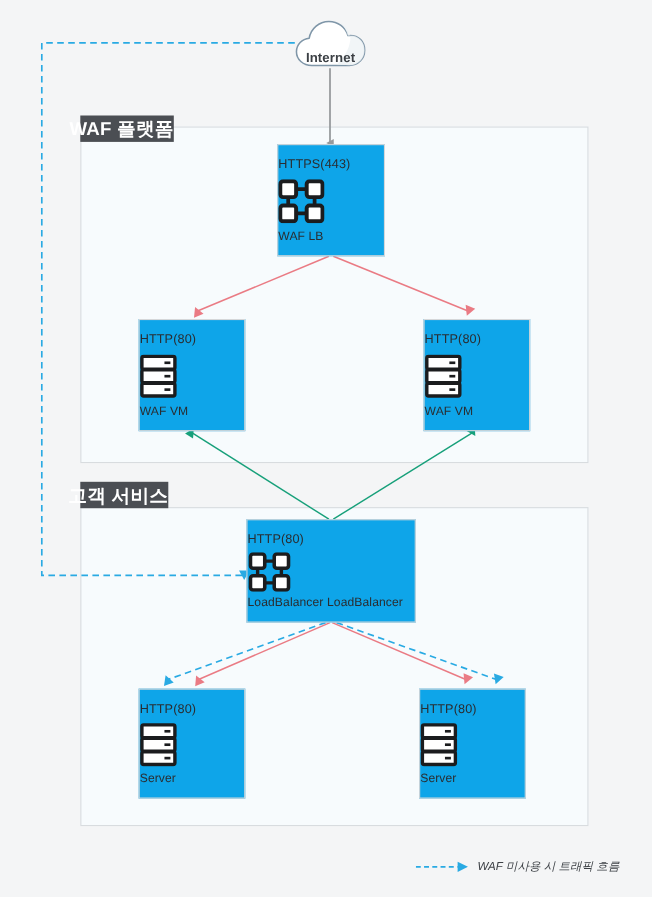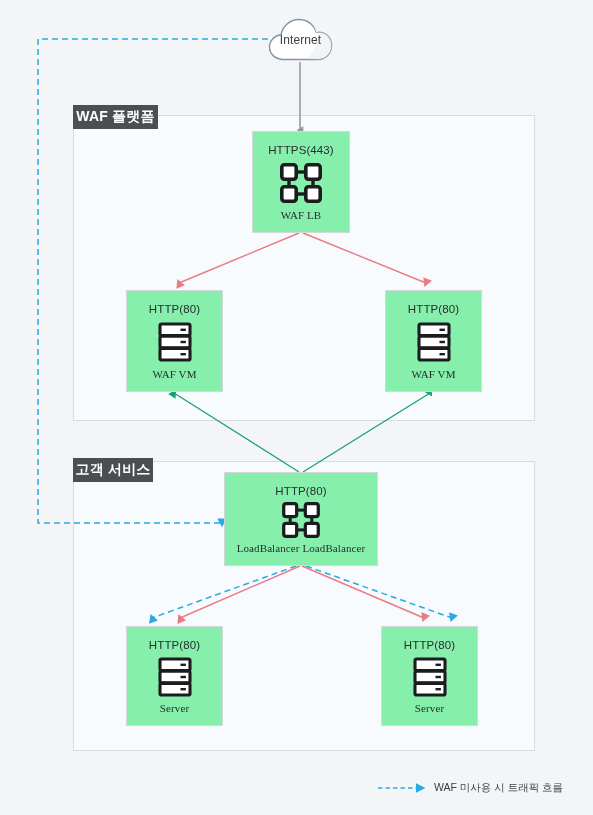--- a/index.html
+++ b/index.html
@@ -32,40 +32,40 @@
     position: absolute;
     background: #f7fbfd;
     border: 1px solid #d8dcdf;
     box-sizing: border-box;
     z-index: 1;
   }
   .section-tab {
     position: absolute;
     background: #4b4e53;
     color: #ffffff;
-    font-size: 14px;
+    font-size: 17px;
     font-weight: bold;
     letter-spacing: .2px;
     display: flex;
     align-items: center;
-    justify-content: center;
+    justify-content: flex-end;
     box-sizing: border-box;
     z-index: 3;
     white-space: nowrap;
   }
 
   
   .node {
     position: absolute;
-    background: #86efac;
+    background: #0ea5e9;
     border: 1px solid #d5d7d9;
     box-sizing: border-box;
     display: flex;
     flex-direction: column;
-    align-items: center;
+    align-items: flex-start;
     z-index: 2;
   }
   .node .proto {
     font-size: 11.5px;
     color: #2a2d31;
     margin-top: 12px;
     letter-spacing: .1px;
     white-space: nowrap;
   }
   .node .glyph {
@@ -73,39 +73,38 @@
     display: flex;
     align-items: center;
     justify-content: center;
   }
   .node .nlabel {
     font-size: 11px;
     color: #2a2d31;
     margin-bottom: 11px;
     letter-spacing: .1px;
     white-space: nowrap;
-    font-family: Liberation Serif, serif;
   }
 
   
   .cloud-wrap {
     position: absolute;
     z-index: 2;
   }
   .cloud-text {
     position: absolute;
     left: 0;
-    top: 0;
+    top: 12px;
     width: 100%;
     height: 100%;
     display: flex;
     align-items: center;
     justify-content: center;
     font-size: 12px;
-    font-weight: normal;
+    font-weight: bold;
     color: #3c4045;
     letter-spacing: .1px;
     pointer-events: none;
   }
 
   
   .legend {
     position: absolute;
     z-index: 4;
   }
@@ -179,21 +178,21 @@
       <line x1="296" y1="566" x2="152" y2="618" stroke="#29aae3" stroke-width="1.5" stroke-dasharray="6,4" marker-end="url(#ah-blue)"></line>
     </g>
     <g>
       <line x1="306" y1="566" x2="452" y2="618" stroke="#29aae3" stroke-width="1.5" stroke-dasharray="6,4" marker-end="url(#ah-blue)"></line>
     </g>
   </svg>
 
   <div class="section-tab" style="left:73px; top:105px; width:85px; height:24px;">
     <span>WAF 플랫폼</span>
   </div>
-  <div class="section-tab" style="left:73px; top:458px; width:80px; height:24px;">
+  <div class="section-tab" style="left:73px; top:438px; width:80px; height:24px;">
     <span>고객 서비스</span>
   </div>
 
   <div class="cloud-wrap" style="left:266px; top:16px; width:69px; height:47px;">
     <svg width="69" height="47" viewBox="0 0 69 47">
       <path d="M17.5,43.5 C9.5,43.5 3.5,38 3.5,31 C3.5,24.6 8.6,19.4 15.1,18.7
                C16.4,10.2 23.9,3.5 33,3.5 C41.2,3.5 48.2,8.9 50.3,16.3
                C50.9,16.2 51.5,16.2 52.1,16.2 C60.3,16.2 65.5,22 65.5,29.6
                C65.5,37.4 59.6,43.5 51.5,43.5 Z" fill="#ffffff" stroke="#7f96a8" stroke-width="1.4" stroke-linejoin="round"></path>
       <path d="M44,4.8 C50.4,8.3 53.2,14.2 52.4,20.9 C51.6,27.6 47.6,35.2 40.6,42.6
@@ -293,21 +292,21 @@
         <rect x="22.5" y="18.8" width="5.4" height="2.4" fill="#1b1c1e"></rect>
         <rect x="22.5" y="31" width="5.4" height="2.4" fill="#1b1c1e"></rect>
       </svg>
     </div>
     <div class="nlabel">Server</div>
   </div>
 
   <div class="legend" style="left:378px; top:762px; width:180px; height:38px;">
 
 
-    <div class="legend-row" style="left:0; top:19px;">
+    <div class="legend-row" style="left:0; top:19px;font-style:italic;">
       <svg width="48" height="12" viewBox="0 0 48 12">
         <line x1="0" y1="6" x2="38" y2="6" stroke="#29aae3" stroke-width="1.6" stroke-dasharray="4.5,3"></line>
         <path d="M38,1.3 L47.4,6 L38,10.7 Z" fill="#29aae3"></path>
       </svg>
       <span class="legend-text">WAF  미사용 시 트래픽 흐름</span>
     </div>
   </div>
 
 </div>
 

